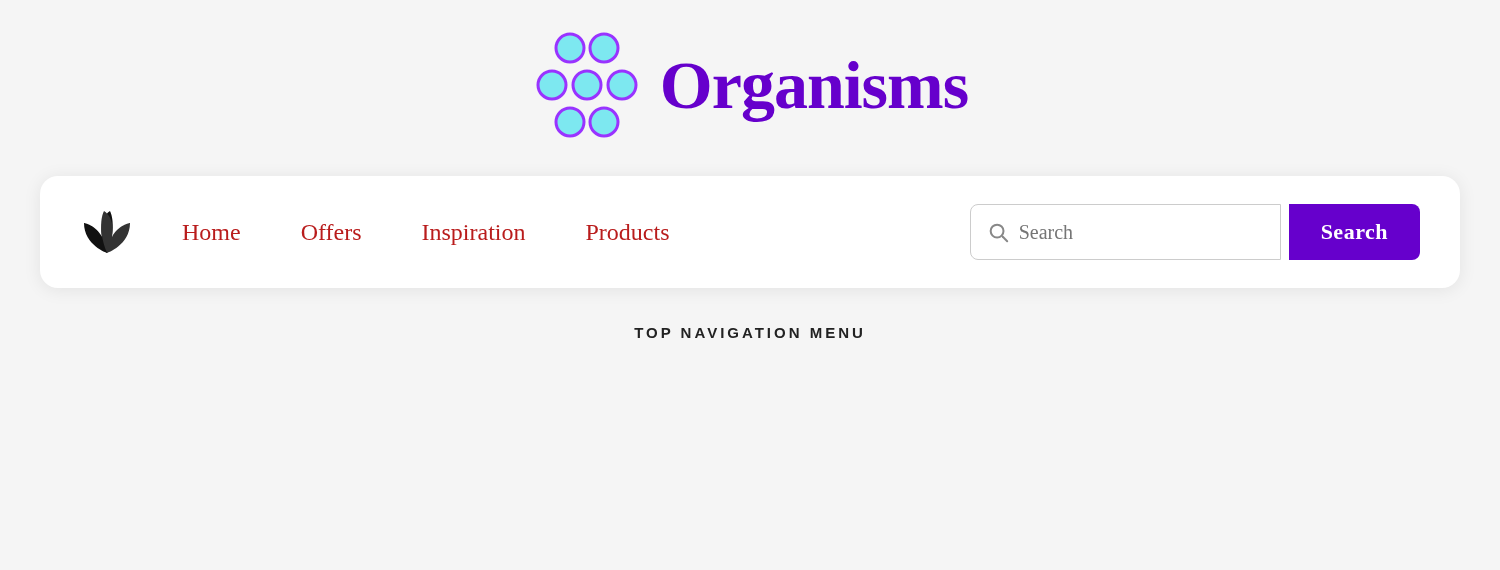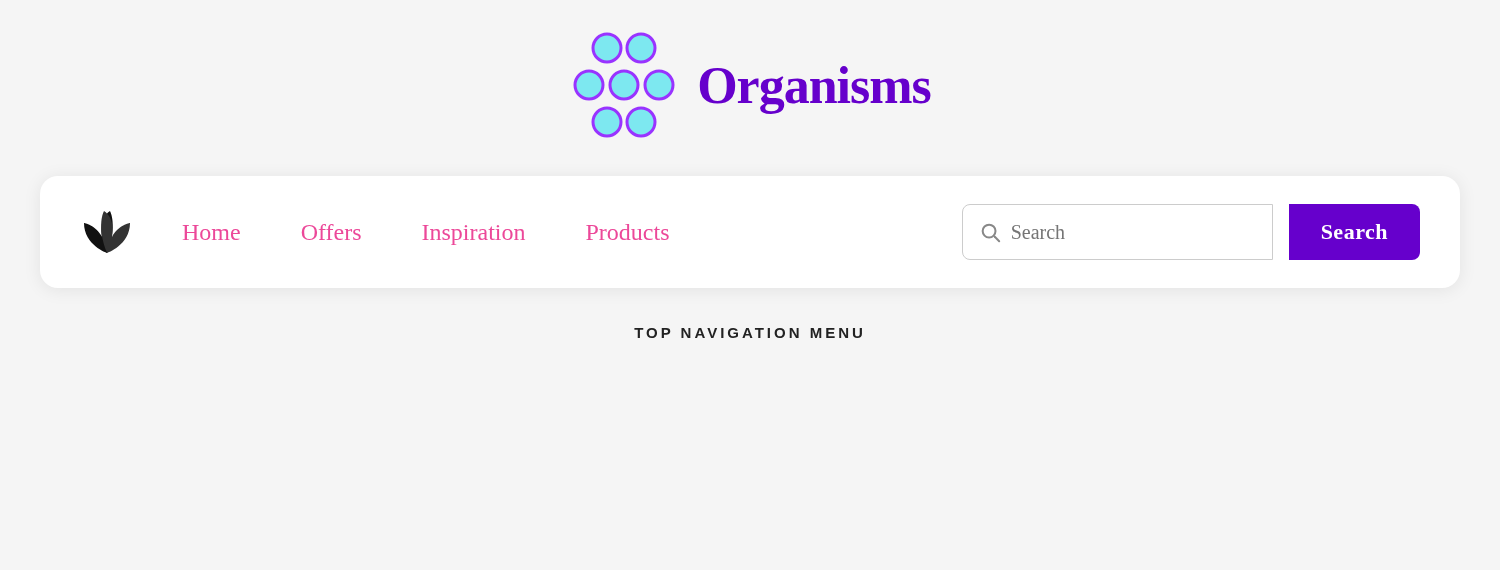--- a/index.html
+++ b/index.html
@@ -24,21 +24,21 @@
       margin-bottom: 36px;
     }
 
     
     .logo-svg {
       width: 110px;
       height: 110px;
     }
 
     .brand-title {
-      font-size: 52px;
+      font-size: 68px;
       font-weight: 700;
       color: #6600cc;
       font-family: Georgia, serif;
       letter-spacing: -1px;
     }
 
     
     .nav-card {
       background: #fff;
       border-radius: 18px;
@@ -62,33 +62,33 @@
     
     .nav-links {
       display: flex;
       align-items: center;
       gap: 60px;
       flex: 1;
     }
 
     .nav-link {
       font-size: 24px;
-      color: #ec4899;
+      color: #b91c1c;
       text-decoration: none;
       font-family: Georgia, serif;
       font-weight: 400;
       cursor: pointer;
     }
 
     
     .search-area {
       display: flex;
       align-items: center;
       margin-left: auto;
-      gap: 16px;
+      gap: 8px;
     }
 
     .search-input-wrap {
       display: flex;
       align-items: center;
       border: 1.5px solid #ccc;
       border-radius: 8px 0 0 8px;
       padding: 0 16px;
       height: 56px;
       background: #fff;

